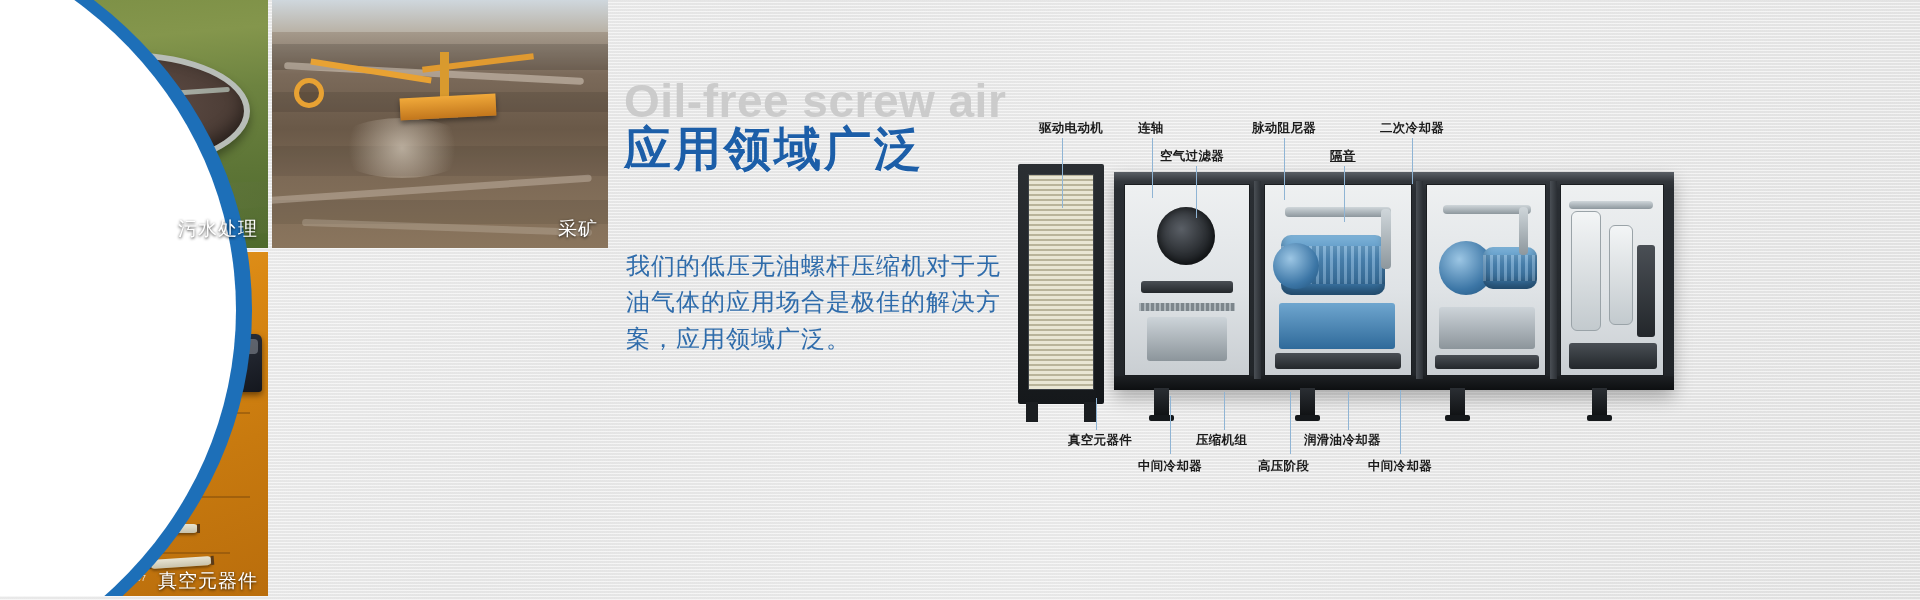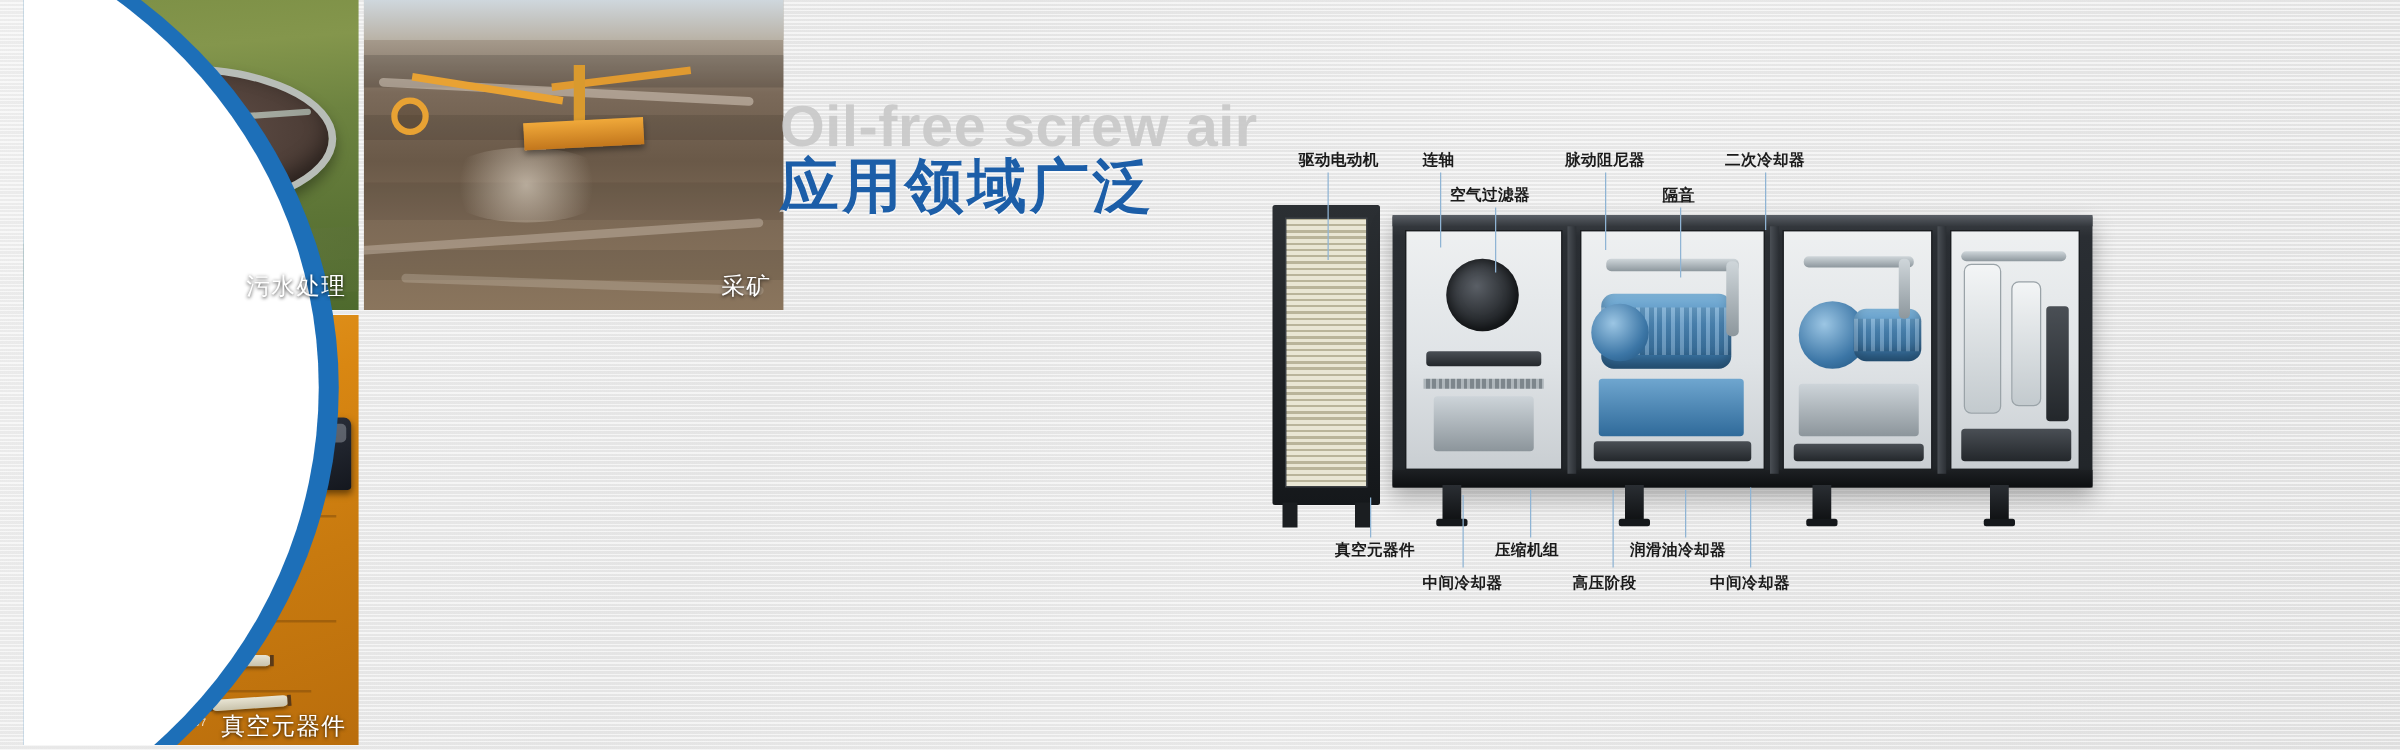--- a/index.html
+++ b/index.html
@@ -17,21 +17,20 @@
       repeating-linear-gradient(0deg, rgba(255,255,255,.55) 0px, rgba(255,255,255,.55) 1px, rgba(0,0,0,.012) 1px, rgba(0,0,0,.012) 3px),
       linear-gradient(120deg, #efefef 0%, #e7e7e7 35%, #eaeaea 60%, #e2e2e2 100%);
   }
 
   
   .collage {
     position: absolute;
     left: 0; top: 0;
     width: 608px; height: 596px;
     overflow: hidden;
-    margin-left: 19px;
   }
   .photo {
     position: absolute;
     overflow: hidden;
   }
   .photo .cap {
     position: absolute;
     right: 10px;
     bottom: 6px;
     color: #ffffff;
@@ -301,20 +300,21 @@
 
     <div class="curve-wrap" style="left:-178px;">
       <div class="curve-outer"></div>
       <div class="curve-inner"></div>
     </div>
   </div>
 
   <div class="center">
     <div class="ghost ghost1">Oil-free screw air</div>
     <div class="title-cn">应用领域广泛</div>
+    <div class="desc-cn">我们的低压无油螺杆压缩机对于无油气体的应用场合是极佳的解决方案，应用领域广泛。</div>
   </div>
 
   <div class="machine">
 
     <div class="unit">
 
       <div class="cooler-frame">
         <div class="cooler-fin"></div>
         <div class="cooler-foot" style="left:8px;"></div>
         <div class="cooler-foot" style="right:8px;"></div>

